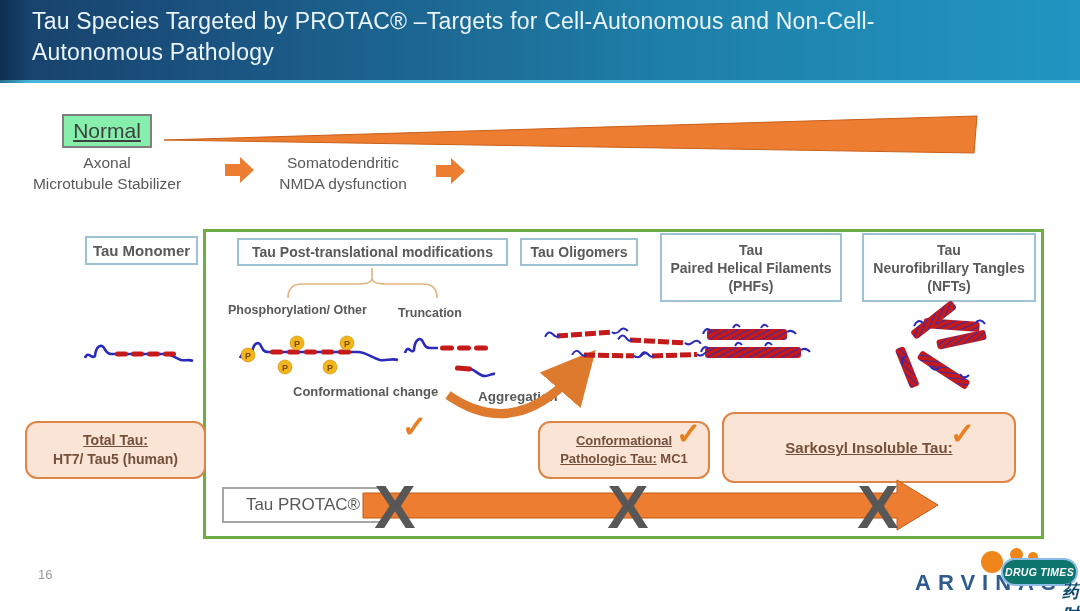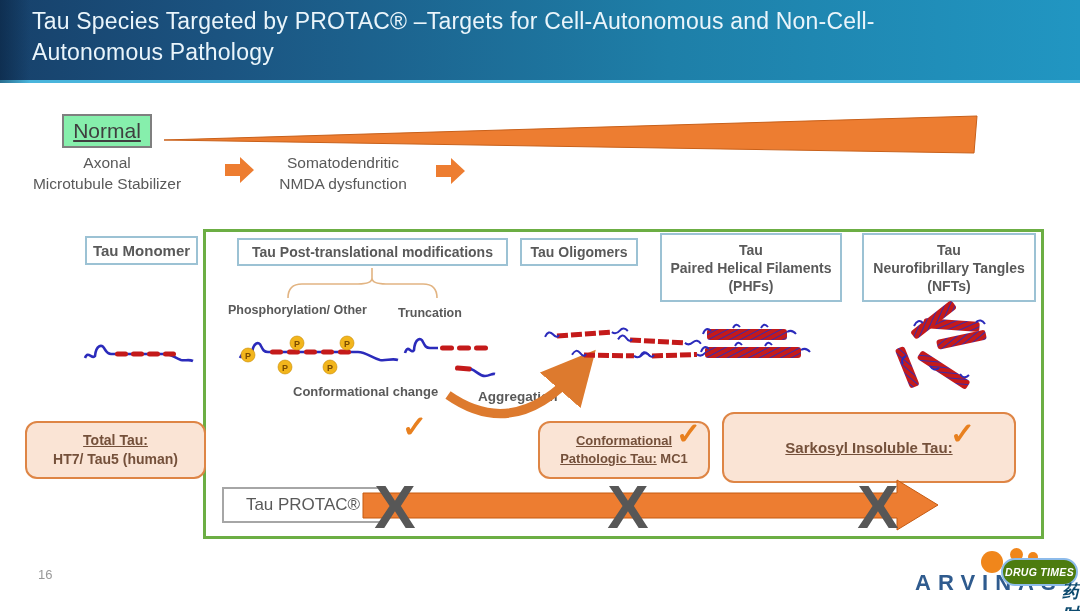--- a/index.html
+++ b/index.html
@@ -51,21 +51,21 @@
   .chk2 { left:402px; top:412px; } .chk3 { left:676px; top:419px; } .chk4 { left:950px; top:419px; }
 
   .protac-box { left:222px; top:487px; width:162px; height:36px; background:#fff; border:2px solid #A6A6A6;
     display:flex; align-items:center; justify-content:center; font-size:17px; color:#595959; }
   .xmark { font-size:62px; font-weight:800; color:#575757; line-height:58px; width:50px; text-align:center; }
   .x1 { left:370px; top:478px; } .x2 { left:603px; top:478px; } .x3 { left:853px; top:478px; }
 
   .page-num { left:38px; top:567px; font-size:13px; color:#999; }
   .logo-text { left:915px; top:570px; font-size:22px; letter-spacing:7px; color:#2F5B8E; font-weight:600; }
   .dot { border-radius:50%; background:#F0861B; }
-  .wm-pill { left:1001px; top:558px; width:77px; height:28px; background:#4d7c0f; border:2px solid #8DBBEA;
+  .wm-pill { left:1001px; top:558px; width:77px; height:28px; background:#0f766e; border:2px solid #8DBBEA;
     border-radius:14px; display:flex; align-items:center; justify-content:center;
     color:#fff; font-size:10.5px; font-weight:bold; font-style:italic; letter-spacing:.3px; }
   .wm-cn { left:1062px; top:580px; font-size:17px; font-weight:bold; font-style:italic; color:#0c4a6e;
     text-shadow:1px 1px 0 #fff; letter-spacing:1px; }
 </style>
 </head>
 <body>
 
 <div class="slide">
 

